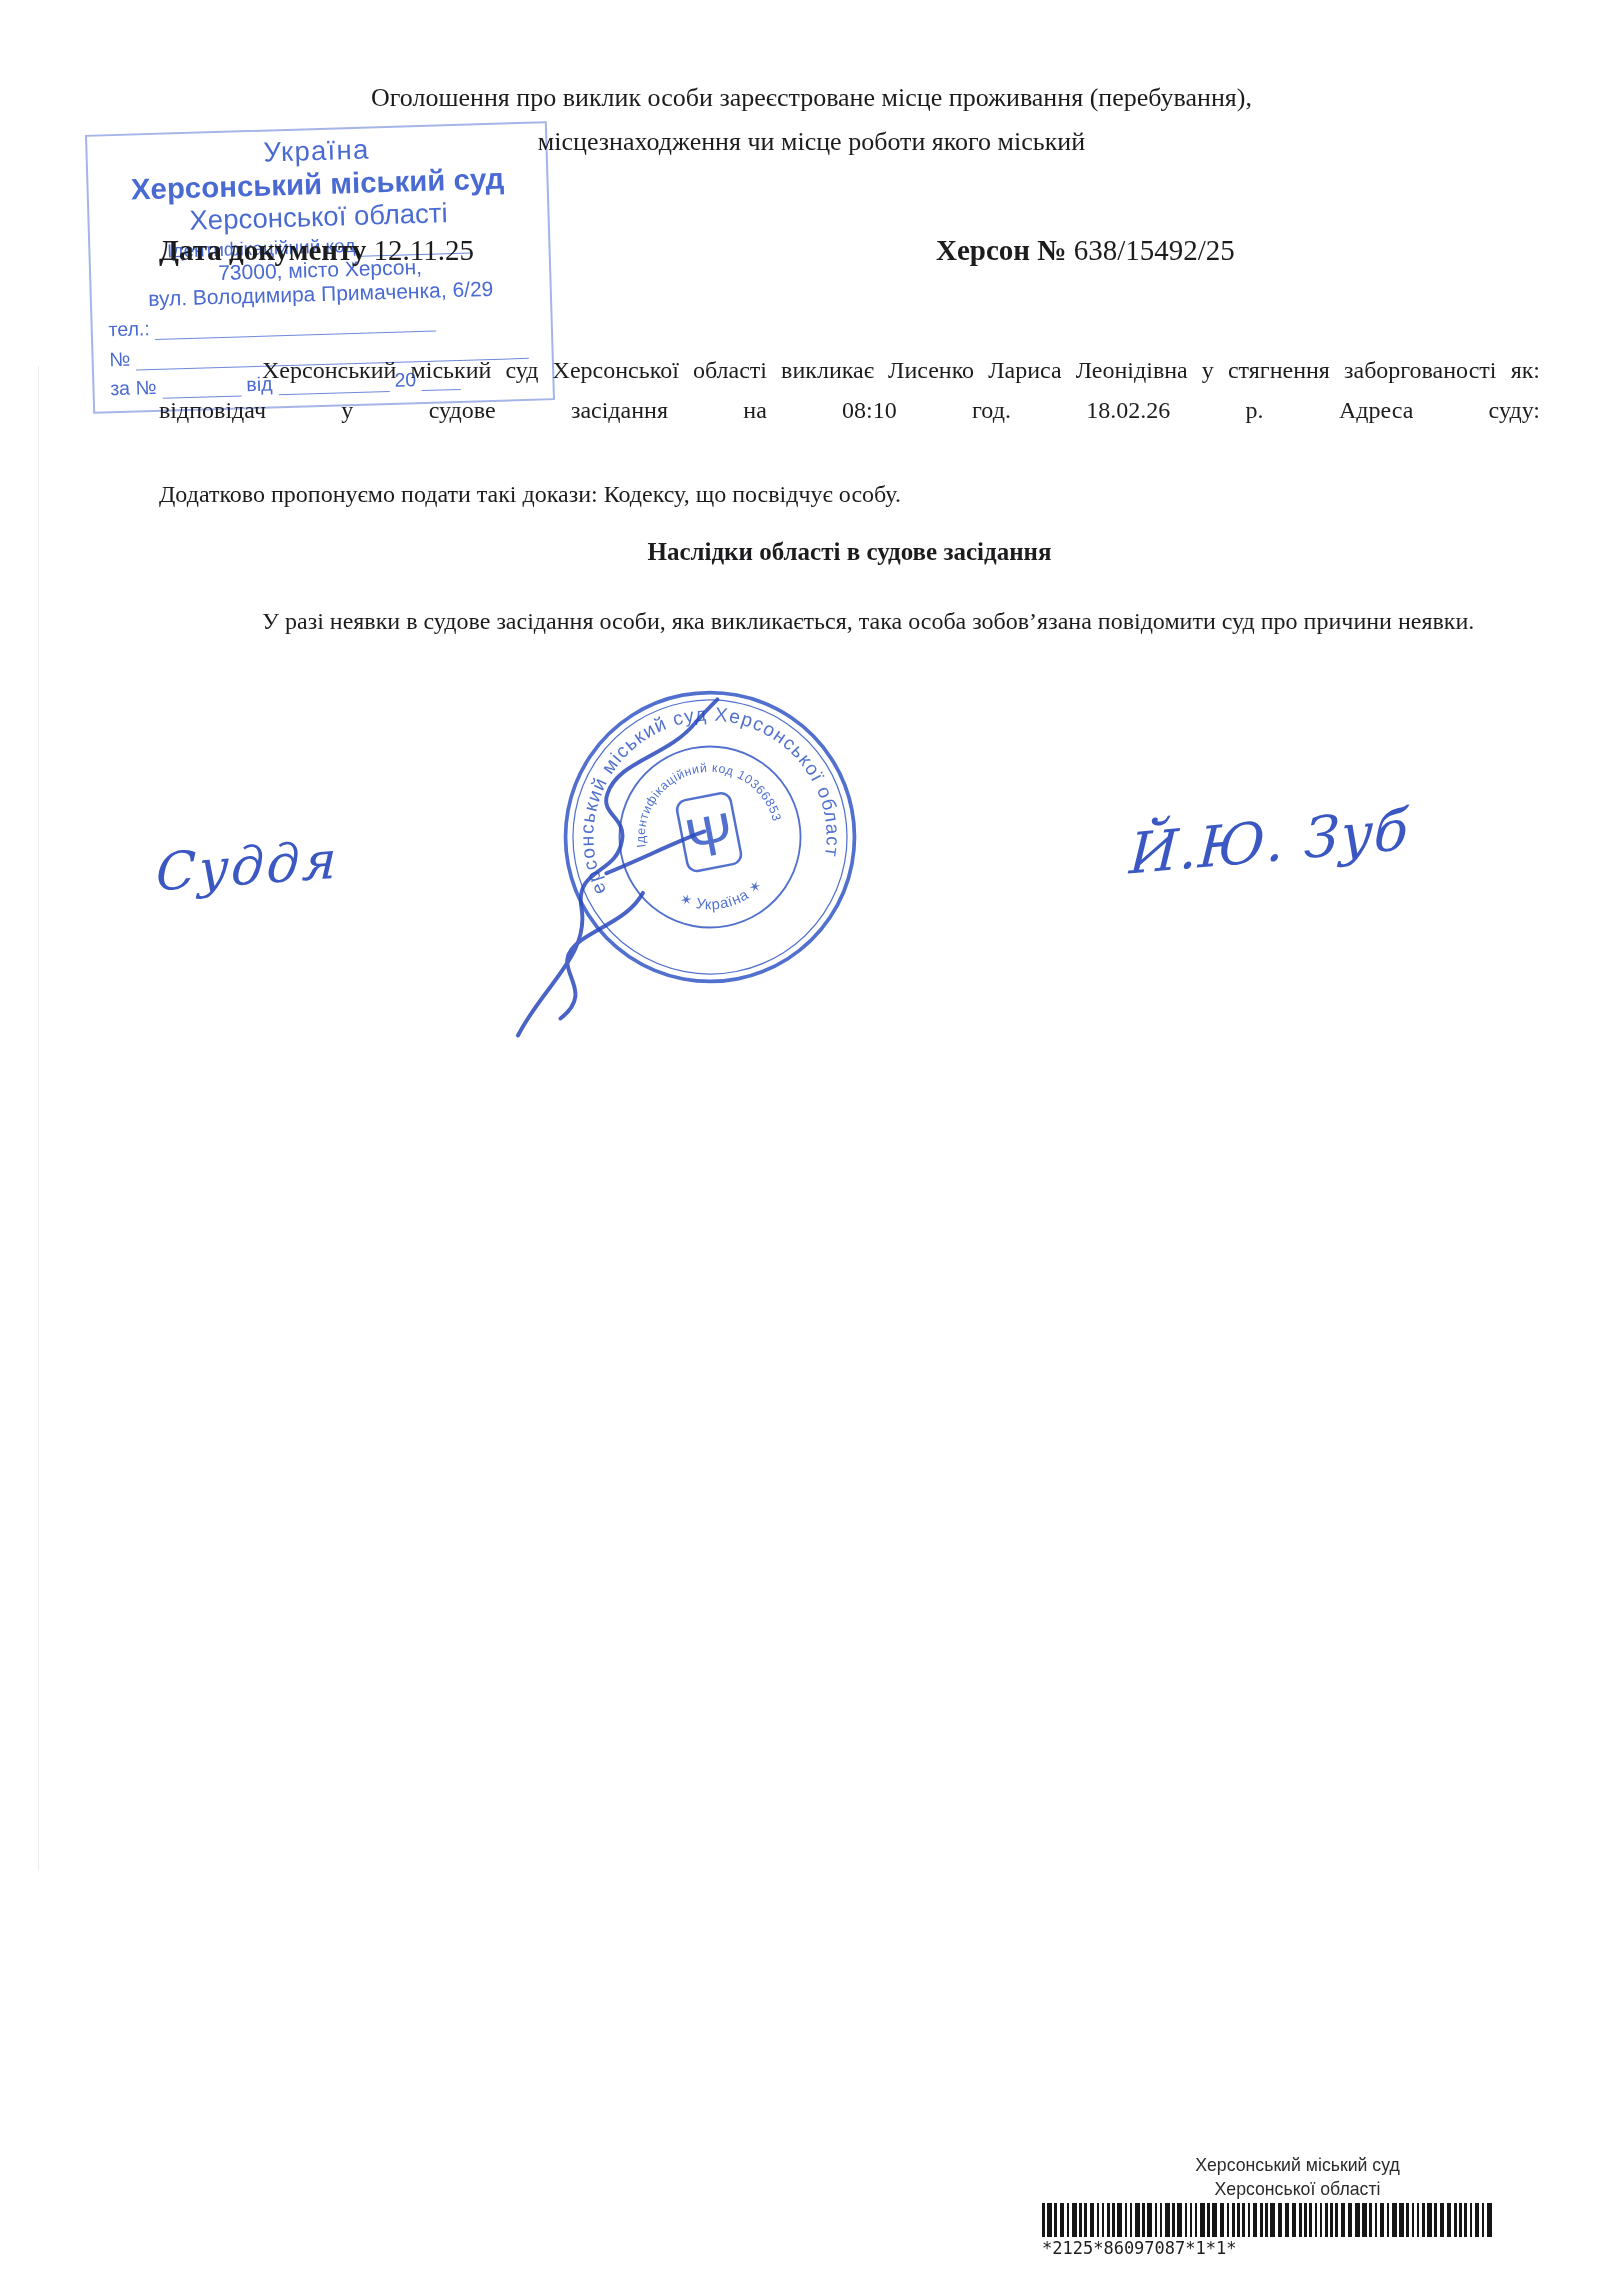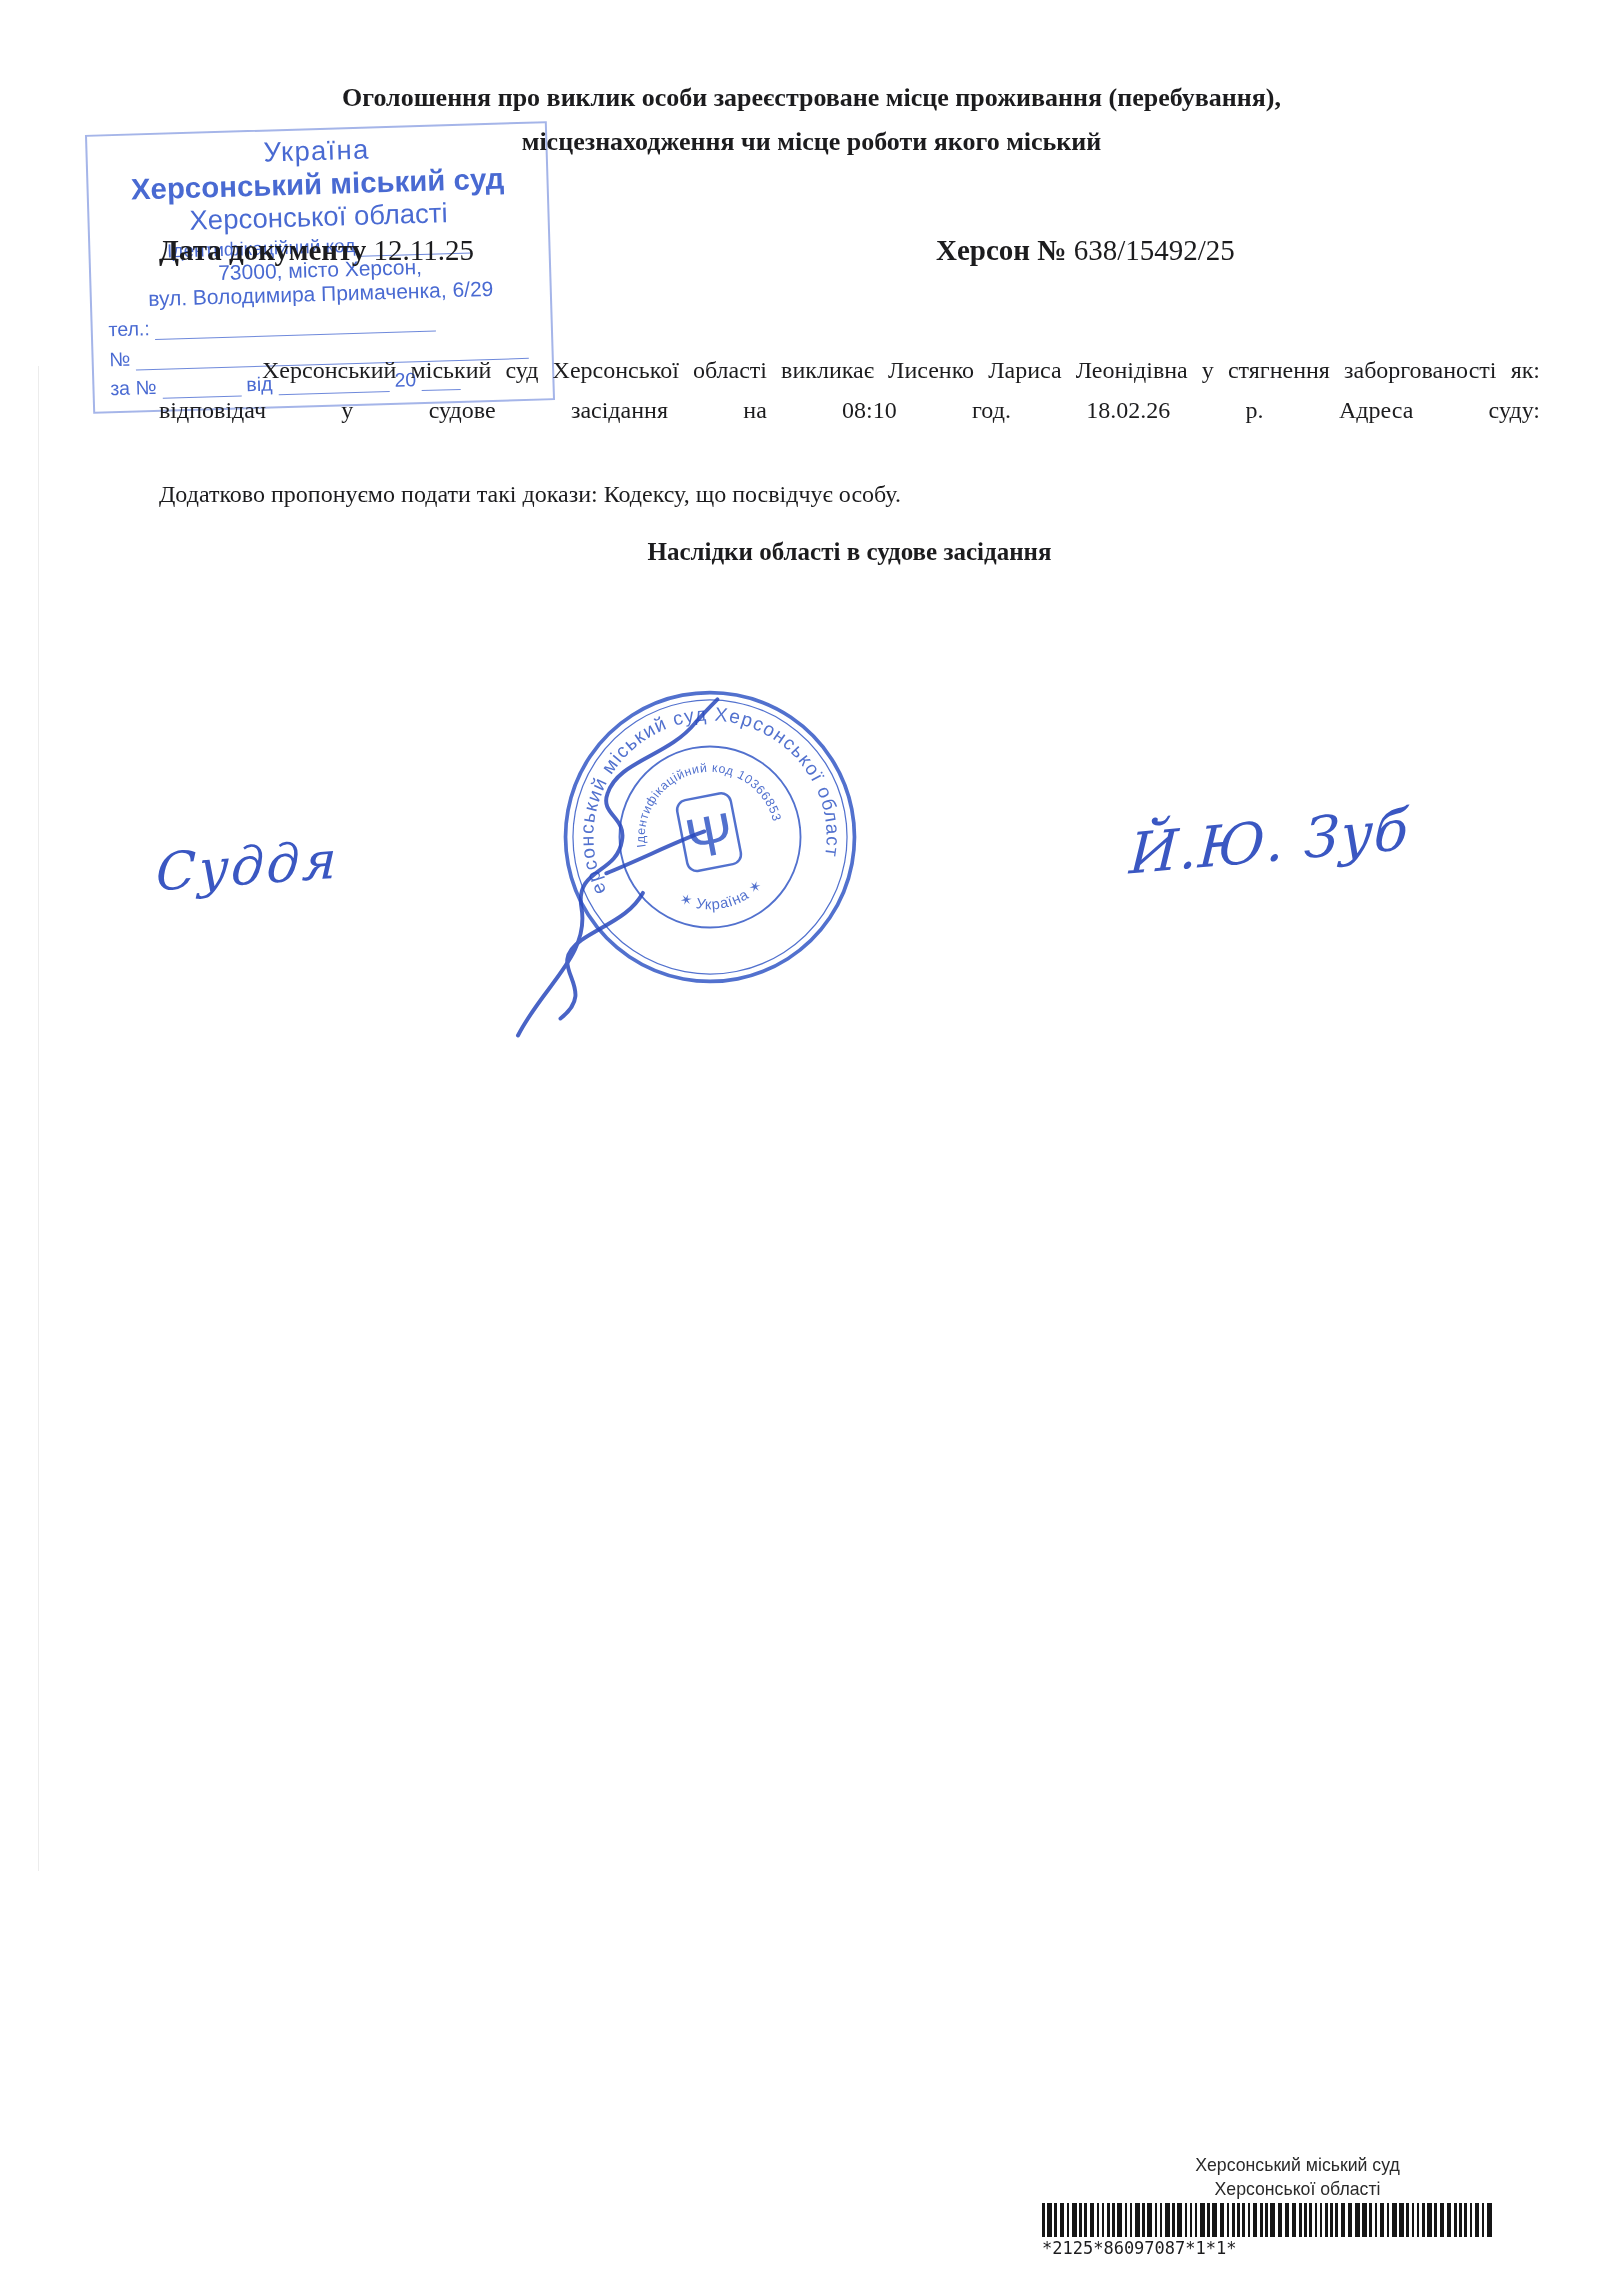--- a/index.html
+++ b/index.html
@@ -3,21 +3,21 @@
 <meta charset="utf-8">
 <style>
   *{margin:0;padding:0;box-sizing:border-box}
   html,body{background:#ffffff}
   body{width:1623px;height:2295px;position:relative;overflow:hidden;
        font-family:"Liberation Serif",serif;color:#1c1c1e}
   .abs{position:absolute}
 
   
   .doc-title{top:76px;left:0;width:1623px;text-align:center;
-             font-weight:bold;font-size:26px;line-height:44px;z-index:5}
+             font-weight:normal;font-size:26px;line-height:44px;z-index:5}
   .meta-row{top:234px;left:159px;width:1381px;font-size:29px;z-index:6}
   .meta-label{font-weight:bold}
   .case-block{position:absolute;left:777px;top:0;white-space:nowrap}
   .par{left:159px;width:1381px;font-size:24px;line-height:40px;
        text-align:justify;z-index:5}
   .indent{text-indent:103px}
   .last-just{text-align-last:justify}
   .sec-heading{left:159px;width:1381px;text-align:center;font-weight:bold;
                font-size:25px;z-index:5}
 
@@ -106,20 +106,21 @@
   </span>
 </div>
 
 <p class="abs par indent last-just" style="top:350px">Херсонський міський суд Херсонської області викликає Лисенко Лариса Леонідівна у стягнення заборгованості  як: відповідач у судове засідання на  08:10 год. 18.02.26 р. Адреса суду:</p>
 
 <p class="abs par" style="top:474px">Додатково пропонуємо подати такі докази: Кодексу, що посвідчує особу.</p>
 
 <div class="abs sec-heading" style="top:538px">Наслідки області в судове засідання</div>
 
 <div class="abs par" style="top:601px">
+  <p class="indent">У разі неявки в судове засідання особи, яка викликається, така особа зобов’язана повідомити суд про причини неявки.</p>
 </div>
 
 <div class="abs hand hand-judge">Суддя</div>
 <div class="abs hand hand-name">Й.Ю. Зуб</div>
 
 <svg class="abs seal-wrap" viewBox="-250 -250 500 500">
   <circle r="233" fill="none" stroke="#2d53c4" stroke-width="6"></circle>
   <circle r="221" fill="none" stroke="#2d53c4" stroke-width="2"></circle>
   <circle r="146" fill="none" stroke="#2d53c4" stroke-width="3"></circle>
   <defs>

